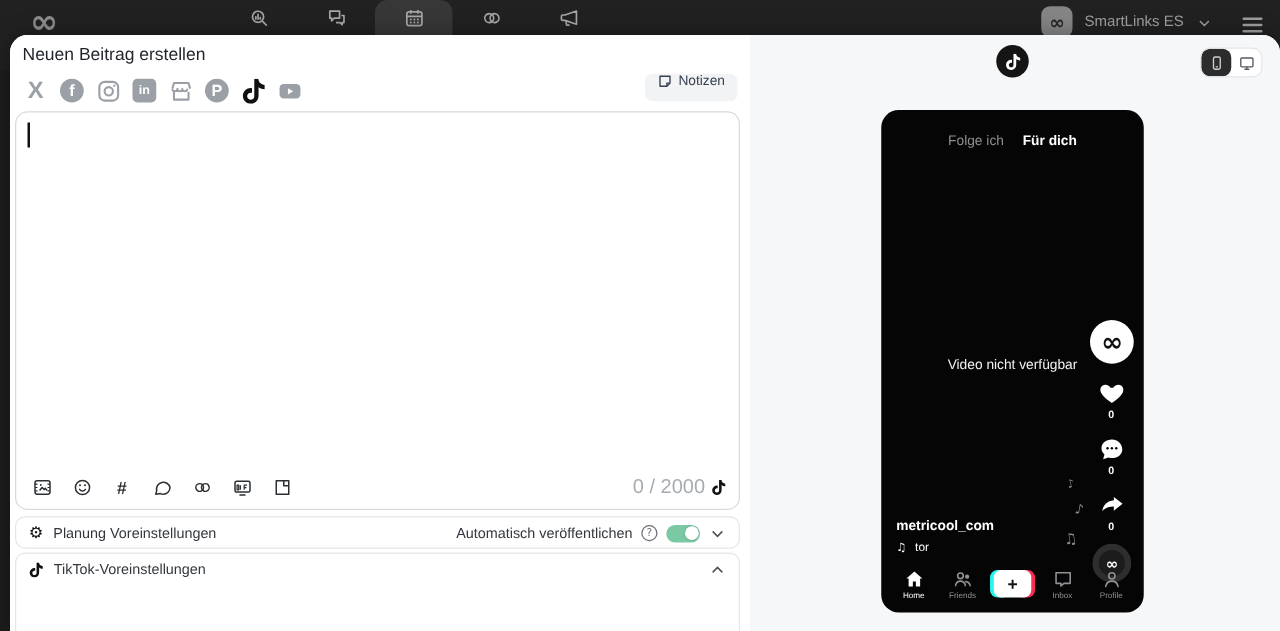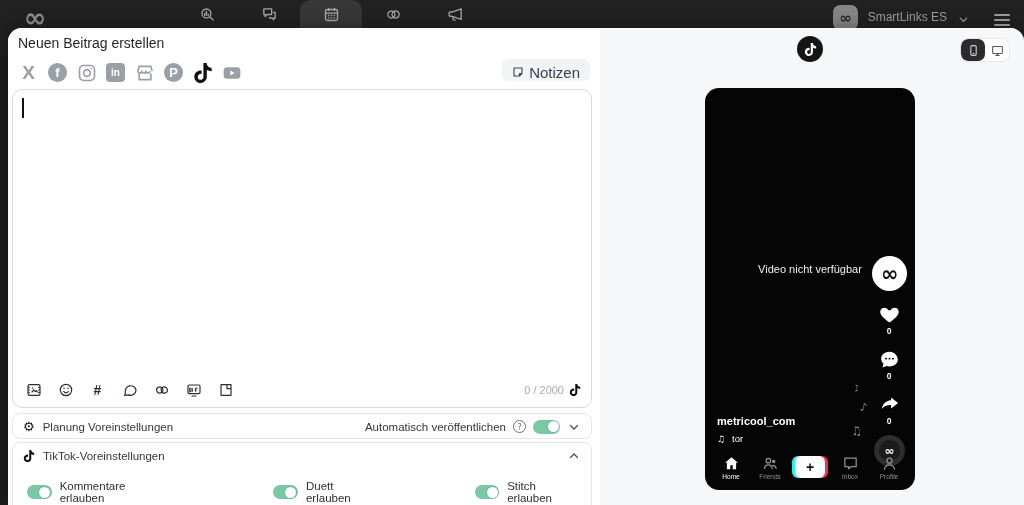--- a/index.html
+++ b/index.html
@@ -29,29 +29,29 @@
   
   .composer { position:relative; width:592px; background:#fff;padding-left:40px; }
   .composer-title { position:absolute; left:10px; top:7px; font-size:14px; font-weight:500; color:#1f2329; }
   .networks { position:absolute; left:10px; top:34px; display:flex; align-items:center; gap:8px; }
   .net { width:21px; height:21px; display:flex; align-items:center; justify-content:center; cursor:pointer; color:#9aa0a6; }
   .net svg { width:20px; height:20px; }
   .net .badge { width:19px; height:19px; border-radius:50%; background:#9aa0a6; color:#fff; display:flex; align-items:center; justify-content:center; font-size:13px; font-weight:700; }
   .net .sq { width:19px; height:19px; border-radius:4px; background:#9aa0a6; color:#fff; display:flex; align-items:center; justify-content:center; font-size:10px; font-weight:700; }
   .net.x-net { color:#9aa0a6; font-size:19px; font-weight:700; }
   .net.tiktok-net { color:#111; }
-  .notes-btn { position:absolute; right:10px; top:31px; height:22px; display:flex; align-items:flex-end; gap:5px; background:#f2f3f5; border:none; border-radius:6px; padding:0 10px; font-size:15px; color:#374151; font-family:inherit; cursor:pointer; }
+  .notes-btn { position:absolute; right:10px; top:31px; height:22px; display:flex; align-items:flex-start; gap:5px; background:#f2f3f5; border:none; border-radius:6px; padding:0 10px; font-size:11px; color:#374151; font-family:inherit; cursor:pointer; }
 
   .editor { position:absolute; left:4px; top:61px; width:580px; height:319px; border:1px solid #d7dade; border-radius:10px; background:#fff; cursor:text; }
   .caret { position:absolute; left:9px; top:8px; width:1.5px; height:20px; background:#111; }
   .editor-toolbar { position:absolute; left:12px; right:10px; bottom:5px; height:24px; display:flex; align-items:center; gap:15px; color:#2b2f33; }
   .tool { width:17px; height:17px; display:flex; align-items:center; justify-content:center; cursor:pointer; }
   .tool svg { width:16px; height:16px; }
   .tool.hash { font-size:14px; font-weight:700; }
-  .counter { margin-left:auto; display:flex; align-items:center; gap:5px; font-size:11px; color:#a6abb2; }
+  .counter { margin-left:auto; display:flex; align-items:center; gap:5px; font-size:16px; color:#a6abb2; }
   .counter svg { width:12px; height:12px; color:#111; }
 
   .set-box { position:absolute; left:4px; width:580px; border:1px solid #e4e6ea; border-radius:8px; background:#fff; }
   .set-box.global { top:385px; height:26px; }
   .set-box.tiktok { top:414px; height:78px; }
   .set-head { height:25px; display:flex; align-items:center; padding:0 10px; gap:8px; font-size:11.5px; color:#33373d; }
   .gear { font-size:13px; color:#111; line-height:1; }
   .set-right { margin-left:auto; display:flex; align-items:center; gap:7px;text-align:center; }
   .help { width:13px; height:13px; border:1.2px solid #6b7077; border-radius:50%; color:#6b7077; font-size:8.5px; display:flex; align-items:center; justify-content:center; }
   .toggle { width:27px; height:14px; border-radius:8px; background:#7bc9a4; position:relative; cursor:pointer; }
@@ -68,21 +68,21 @@
   .pv-tiktok svg { width:13px; height:13px; }
   .device-toggle { position:absolute; right:14px; top:10px; display:flex; background:#fff; border:1px solid #e4e6ea; border-radius:8px; overflow:hidden; }
   .seg { width:24px; height:22px; display:flex; align-items:center; justify-content:center; color:#555a61; cursor:pointer; }
   .seg.active { background:#2c2c2c; color:#cfcfcf; border-radius:7px; }
   .seg svg { width:13px; height:13px; }
 
   .phone { position:absolute; left:105px; top:60px; width:210px; height:402px; background:#050505; border-radius:14px; overflow:hidden; color:#fff; }
   .ph-tabs { position:absolute; top:19px; width:100%; display:flex; justify-content:center; gap:15px; font-size:11px; }
   .ph-tab-following { color:#8d8f92; }
   .ph-tab-foryou { color:#fff; font-weight:700; }
-  .ph-msg { position:absolute; top:175px; width:100%; text-align:center; font-size:11px; color:#f2f2f2; }
+  .ph-msg { position:absolute; top:198px; width:100%; text-align:center; font-size:11px; color:#f2f2f2; }
   .rail { position:absolute; right:7px; top:168px; width:38px; display:flex; flex-direction:column; align-items:center; }
   .rail-avatar { width:35px; height:35px; border-radius:50%; background:#fff; color:#111; display:flex; align-items:center; justify-content:center; font-size:21px; font-weight:700; letter-spacing:-1.5px; }
   .rail-ico { margin-top:13px; }
   .rail-ico svg { width:21px; height:21px; display:block; }
   .rail-count { font-size:8.5px; margin-top:1px; font-weight:600; }
   .disc { margin-top:9px; width:31px; height:31px; border-radius:50%; background:#1c1c1c; border:5px solid #2e2e2e; color:#fff; display:flex; align-items:center; justify-content:center; font-size:12px; font-weight:700; letter-spacing:-1px; }
   .float-note { position:absolute; color:#8a8a8a; }
   .fn1 { right:55px; top:295px; font-size:9px; transform:rotate(-15deg); }
   .fn2 { right:48px; top:313px; font-size:11px; transform:rotate(10deg); }
   .fn3 { right:53px; top:336px; font-size:12px; transform:rotate(-8deg); }
@@ -304,34 +304,20 @@
           </span>
           <span>TikTok-Voreinstellungen</span>
           <span class="set-right">
             <span class="chev">
               <svg viewBox="0 0 24 24" fill="none" stroke="currentColor" stroke-width="2.2" stroke-linecap="round">
                   <path d="M6 14.5l6-6 6 6"></path>
                 </svg>
             </span>
           </span>
         </div>
-        <div class="toggle-row">
-          <span class="toggle-group">
-            <span class="toggle"></span>
-            <span>Kommentare erlauben</span>
-          </span>
-          <span class="toggle-group">
-            <span class="toggle"></span>
-            <span>Duett erlauben</span>
-          </span>
-          <span class="toggle-group">
-            <span class="toggle"></span>
-            <span>Stitch erlauben</span>
-          </span>
-        </div>
       </div>
     </section>
 
     <section class="preview">
       <div class="pv-tiktok">
         <svg viewBox="0 0 24 24" fill="currentColor">
             <path d="M12.53.02c1.31-.02 2.61-.01 3.91-.02.08 1.53.63 3.09 1.75 4.17 1.12 1.11 2.7 1.62 4.24 1.79v4.03c-1.44-.05-2.89-.35-4.2-.97-.57-.26-1.1-.59-1.62-.93-.01 2.92.01 5.84-.02 8.75-.08 1.4-.54 2.79-1.35 3.94-1.31 1.92-3.58 3.17-5.91 3.21-1.43.08-2.86-.31-4.08-1.03-2.02-1.19-3.44-3.37-3.65-5.71-.02-.5-.03-1-.01-1.49.18-1.9 1.12-3.72 2.58-4.96 1.66-1.44 3.98-2.13 6.15-1.72.02 1.48-.04 2.96-.04 4.44-.99-.32-2.15-.23-3.02.37-.63.41-1.11 1.04-1.36 1.75-.21.51-.15 1.07-.14 1.61.24 1.64 1.82 3.02 3.5 2.87 1.12-.01 2.19-.66 2.77-1.61.19-.33.4-.67.41-1.06.1-1.79.06-3.57.07-5.36.01-4.03-.01-8.05.02-12.07z"></path>
           </svg>
       </div>
 
@@ -344,20 +330,24 @@
         </span>
         <span class="seg">
           <svg viewBox="0 0 24 24" fill="none" stroke="currentColor" stroke-width="2" stroke-linecap="round">
               <rect x="3" y="4.5" width="18" height="13" rx="1.5"></rect>
               <path d="M9 21h6M12 17.5V21"></path>
             </svg>
         </span>
       </div>
 
       <div class="phone">
+        <div class="ph-tabs">
+          <span class="ph-tab-following">Folge ich</span>
+          <span class="ph-tab-foryou">Für dich</span>
+        </div>
 
         <div class="ph-msg">Video nicht verfügbar</div>
 
         <div class="rail">
           <span class="rail-avatar uni">∞</span>
           <span class="rail-ico">
             <svg viewBox="0 0 24 24" fill="#fff">
                 <path d="M12 21s-7.6-4.9-9.9-9.4C.4 8 2.4 4.4 6 4.4c2.3 0 3.9 1.3 4.7 2.7h2.6c.8-1.4 2.4-2.7 4.7-2.7 3.6 0 5.6 3.6 3.9 7.2C19.6 16.1 12 21 12 21z"></path>
               </svg>
           </span>

